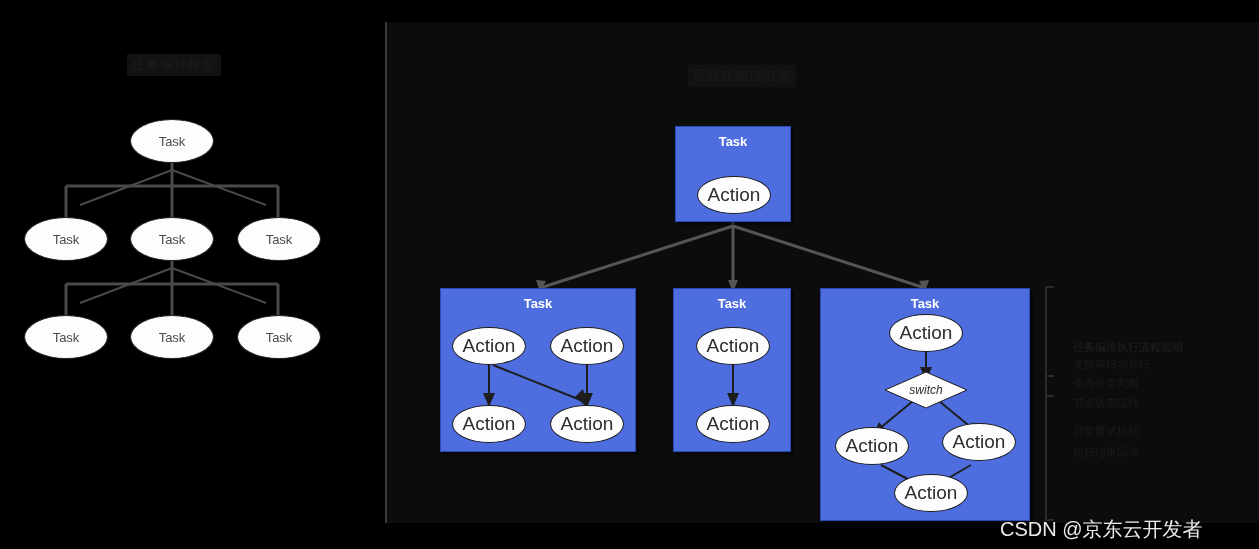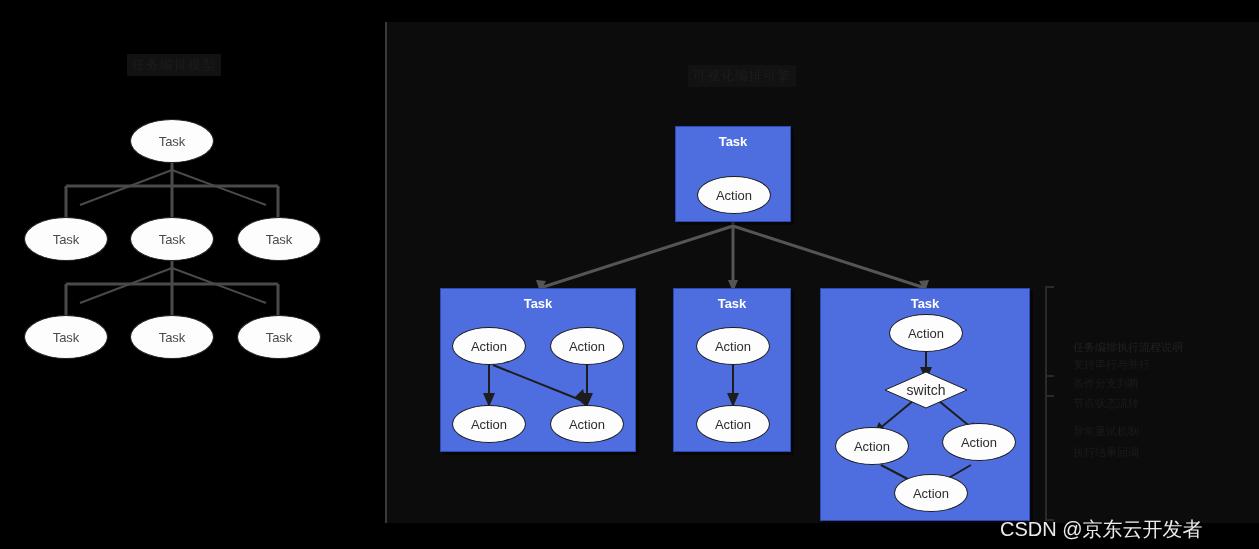--- a/index.html
+++ b/index.html
@@ -84,43 +84,44 @@
   }
   .oval.tree-task {
     width: 84px;
     height: 44px;
     font-size: 13px;
     color: #4a4a4a;
   }
   .oval.action {
     width: 74px;
     height: 38px;
-    font-size: 13px;
+    font-size: 19px;
     color: #2d2d2d;
     border: 1px solid #1c1c1c;
   }
 
   
   .diamond-wrap {
     position: absolute;
     width: 84px;
     height: 38px;
   }
   .diamond-wrap svg { display: block; }
   .diamond-label {
     position: absolute;
     left: 0;
     top: 0;
     width: 84px;
     height: 38px;
     display: flex;
     align-items: center;
     justify-content: center;
-    font-size: 14px;
+    font-size: 12px;
     color: #2d2d2d;
+    font-style: italic;
   }
 
   
   .task-box {
     position: absolute;
     background: #4e6ee0;
     border: 1px solid #2c49b8;
     box-sizing: border-box;
     box-shadow: 3px 3px 0 rgba(0,0,0,0.45);
   }

